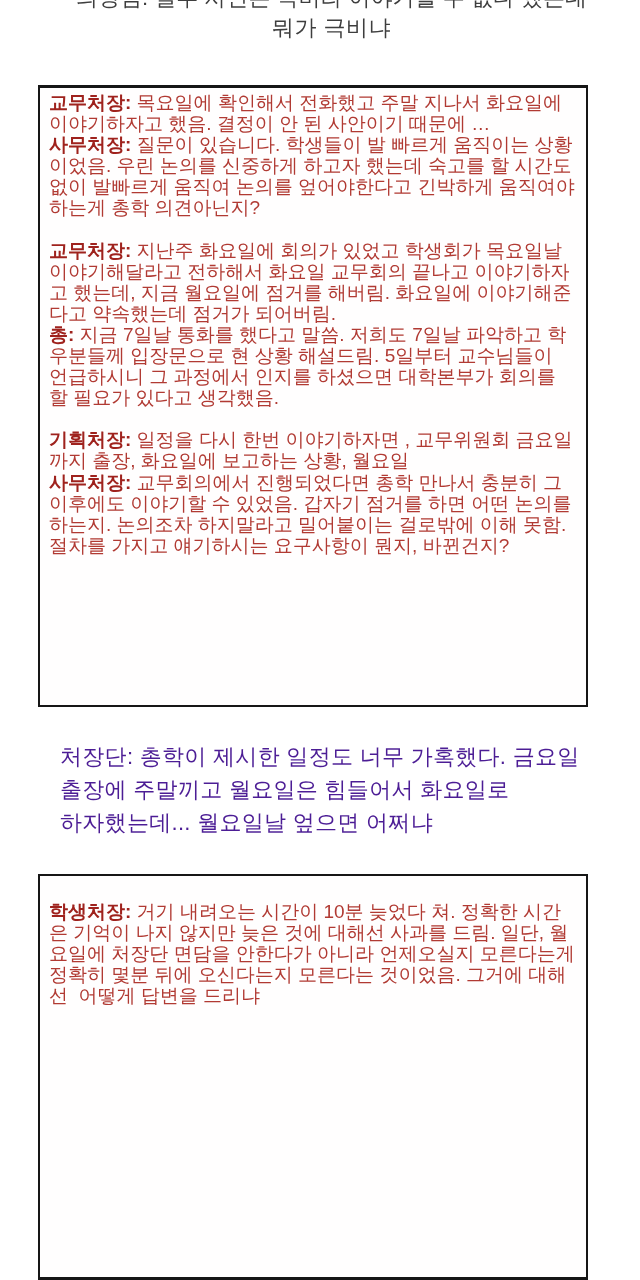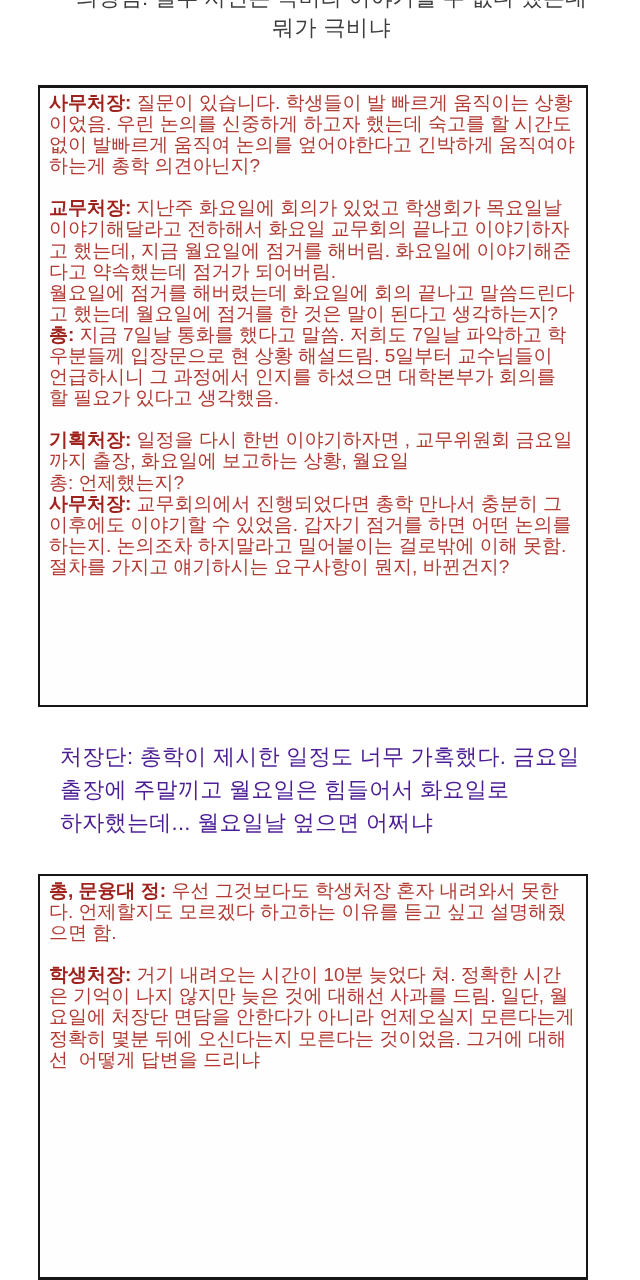--- a/index.html
+++ b/index.html
@@ -32,31 +32,29 @@
 <body>
 
 <div class="top-note">
   <div class="clipped-line">
     <span>의장님: 일부 사안은 극비라 이야기할 수 없다 했는데</span>
   </div>
   <div class="top-line">뭐가 극비냐</div>
 </div>
 
 <div class="transcript-box box1">
+  <p><b class="speaker">교무처장:</b> <span>목요일에 확인해서 전화했고 주말 지나서 화요일에 이야기하자고 했음. 결정이 안 된 사안이기 때문에 …</span></p>
   <p><b class="speaker">사무처장:</b> <span>질문이 있습니다. 학생들이 발 빠르게 움직이는 상황이었음. 우린 논의를 신중하게 하고자 했는데 숙고를 할 시간도 없이 발빠르게 움직여 논의를 엎어야한다고 긴박하게 움직여야 하는게 총학 의견아닌지?</span></p>
   <p class="gap"><b class="speaker">교무처장:</b> <span>지난주 화요일에 회의가 있었고 학생회가 목요일날 이야기해달라고 전하해서 화요일 교무회의 끝나고 이야기하자고 했는데, 지금 월요일에 점거를 해버림. 화요일에 이야기해준다고 약속했는데 점거가 되어버림.</span></p>
-  <p><b class="speaker"></b><span>월요일에 점거를 해버렸는데 화요일에 회의 끝나고 말씀드린다고 했는데 월요일에 점거를 한 것은 말이 된다고 생각하는지?</span></p>
   <p><b class="speaker">총:</b> <span>지금 7일날 통화를 했다고 말씀. 저희도 7일날 파악하고 학우분들께 입장문으로 현 상황 해설드림. 5일부터 교수님들이 언급하시니 그 과정에서 인지를 하셨으면 대학본부가 회의를 할 필요가 있다고 생각했음.</span></p>
   <p class="gap"><b class="speaker">기획처장:</b> <span>일정을 다시 한번 이야기하자면 , 교무위원회 금요일까지 출장, 화요일에 보고하는 상황, 월요일</span></p>
-  <p><b class="speaker"></b><span>총: 언제했는지?</span></p>
   <p><b class="speaker">사무처장:</b> <span>교무회의에서 진행되었다면 총학 만나서 충분히 그 이후에도 이야기할 수 있었음. 갑자기 점거를 하면 어떤 논의를 하는지. 논의조차 하지말라고 밀어붙이는 걸로밖에 이해 못함. 절차를 가지고 얘기하시는 요구사항이 뭔지, 바뀐건지?</span></p>
 </div>
 
 <div class="middle-note">
   <div>처장단: 총학이 제시한 일정도 너무 가혹했다. 금요일</div>
   <div>출장에 주말끼고 월요일은 힘들어서 화요일로</div>
   <div>하자했는데... 월요일날 엎으면 어쩌냐</div>
 </div>
 
 <div class="transcript-box box2">
-  <p><b class="speaker">총, 문융대 정:</b> <span>우선 그것보다도 학생처장 혼자 내려와서 못한다. 언제할지도 모르겠다 하고하는 이유를 듣고 싶고 설명해줬으면 함.</span></p>
   <p class="gap"><b class="speaker">학생처장:</b> <span>거기 내려오는 시간이 10분 늦었다 쳐. 정확한 시간은 기억이 나지 않지만 늦은 것에 대해선 사과를 드림. 일단, 월요일에 처장단 면담을 안한다가 아니라 언제오실지 모른다는게 정확히 몇분 뒤에 오신다는지 모른다는 것이었음. 그거에 대해선  어떻게 답변을 드리냐</span></p>
 </div>
 
 </body></html>

